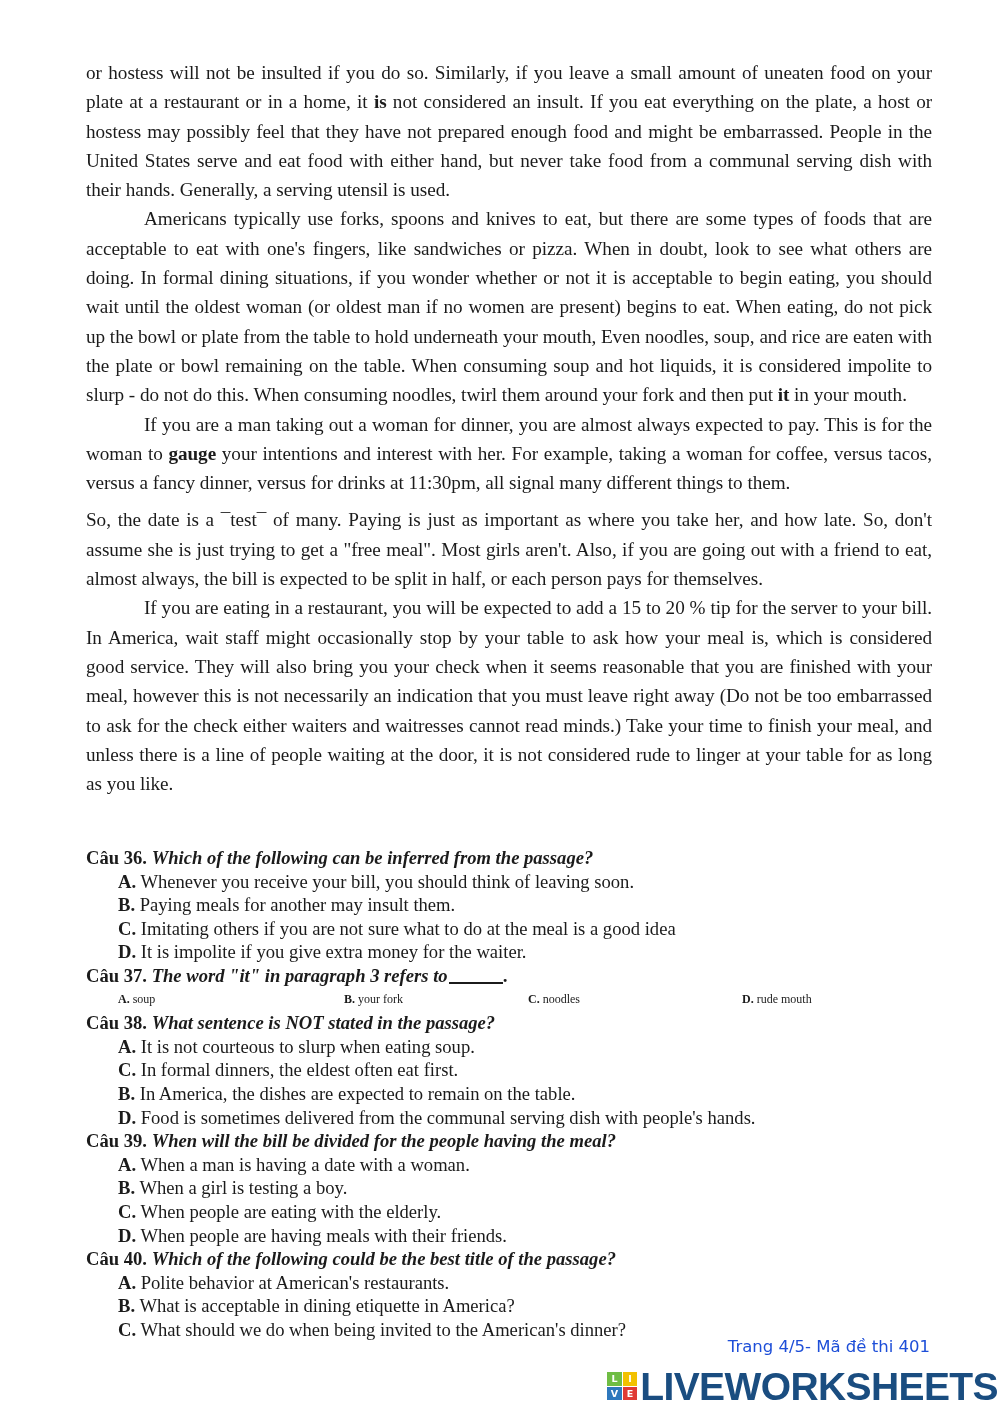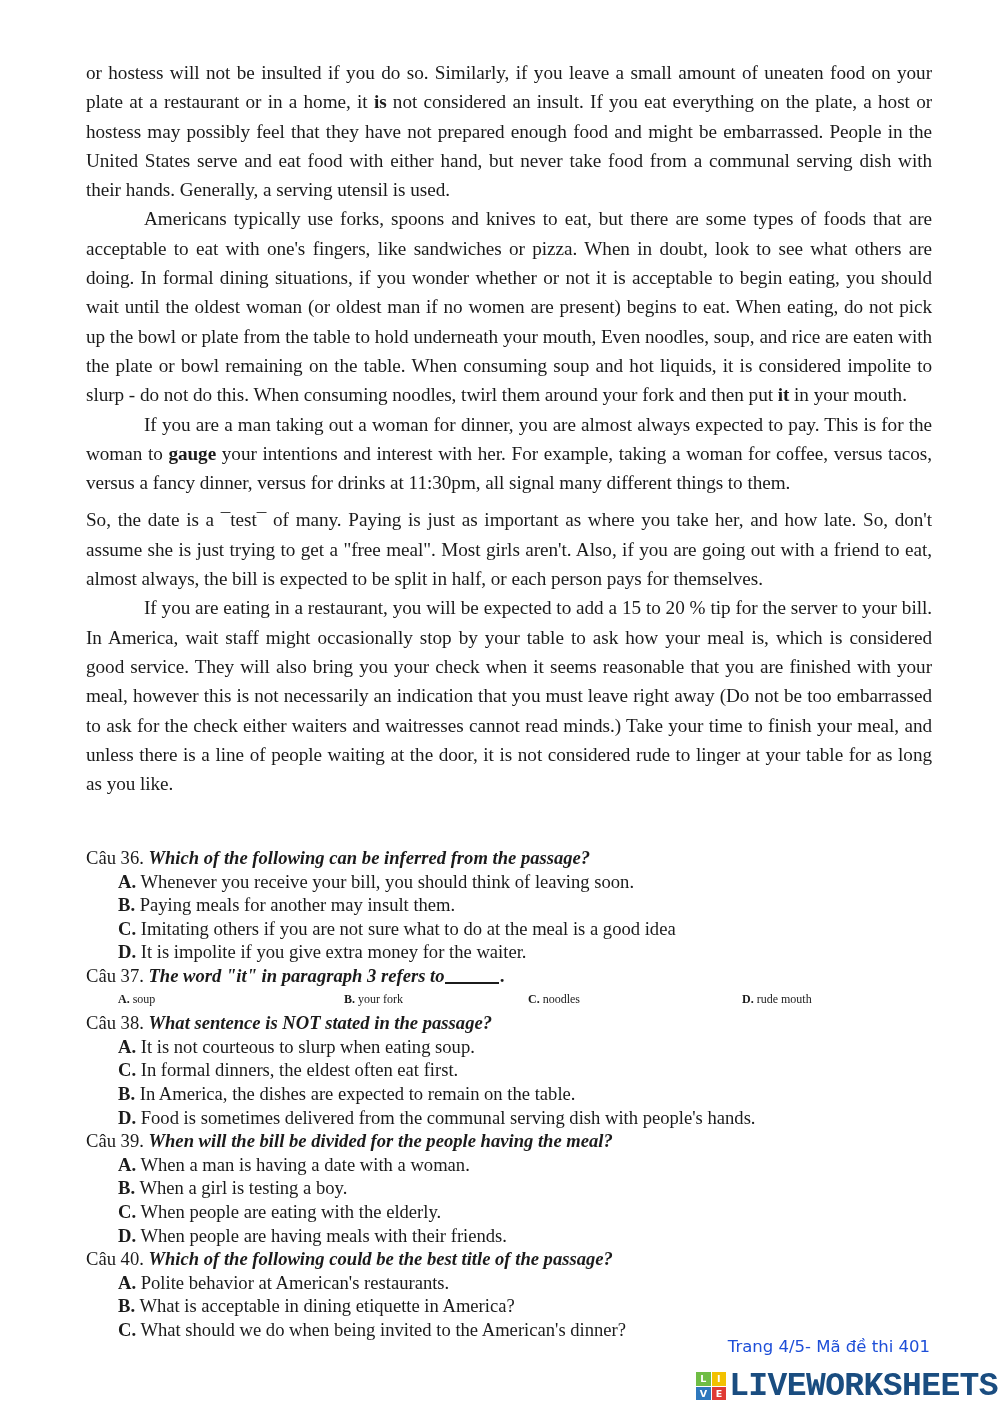--- a/index.html
+++ b/index.html
@@ -65,21 +65,21 @@
     top: 846px;
     width: 860px;
   }
   .qblock { margin: 0; }
   .qhead {
     font-size: 18.6px;
     line-height: 23.6px;
     white-space: nowrap;
   }
   .qhead .qnum {
-    font-weight: normal;
+    font-weight: bold;
     font-style: normal;
   }
   .qhead .qtext {
     font-weight: bold;
     font-style: italic;
   }
   .qhead .qtext b { font-weight: bold; }
   .blank {
     display: inline-block;
     width: 54px;
@@ -152,23 +152,23 @@
     display: flex;
     align-items: center;
     justify-content: center;
     font-family: "DejaVu Sans", "Liberation Sans", sans-serif;
     font-weight: bold;
     font-size: 9.5px;
     color: #ffffff;
     line-height: 1;
   }
   .lw-wordmark {
-    font-family: Liberation Mono, monospace;
-    font-weight: bold;
-    font-size: 33px;
+    font-family: Liberation Sans, sans-serif;
+    font-weight: bold;
+    font-size: 39px;
     letter-spacing: -0.6px;
     line-height: 1;
   }
 </style>
 </head>
 <body>
 
 <div class="page">
 
   <div class="passage" id="passage-root">

